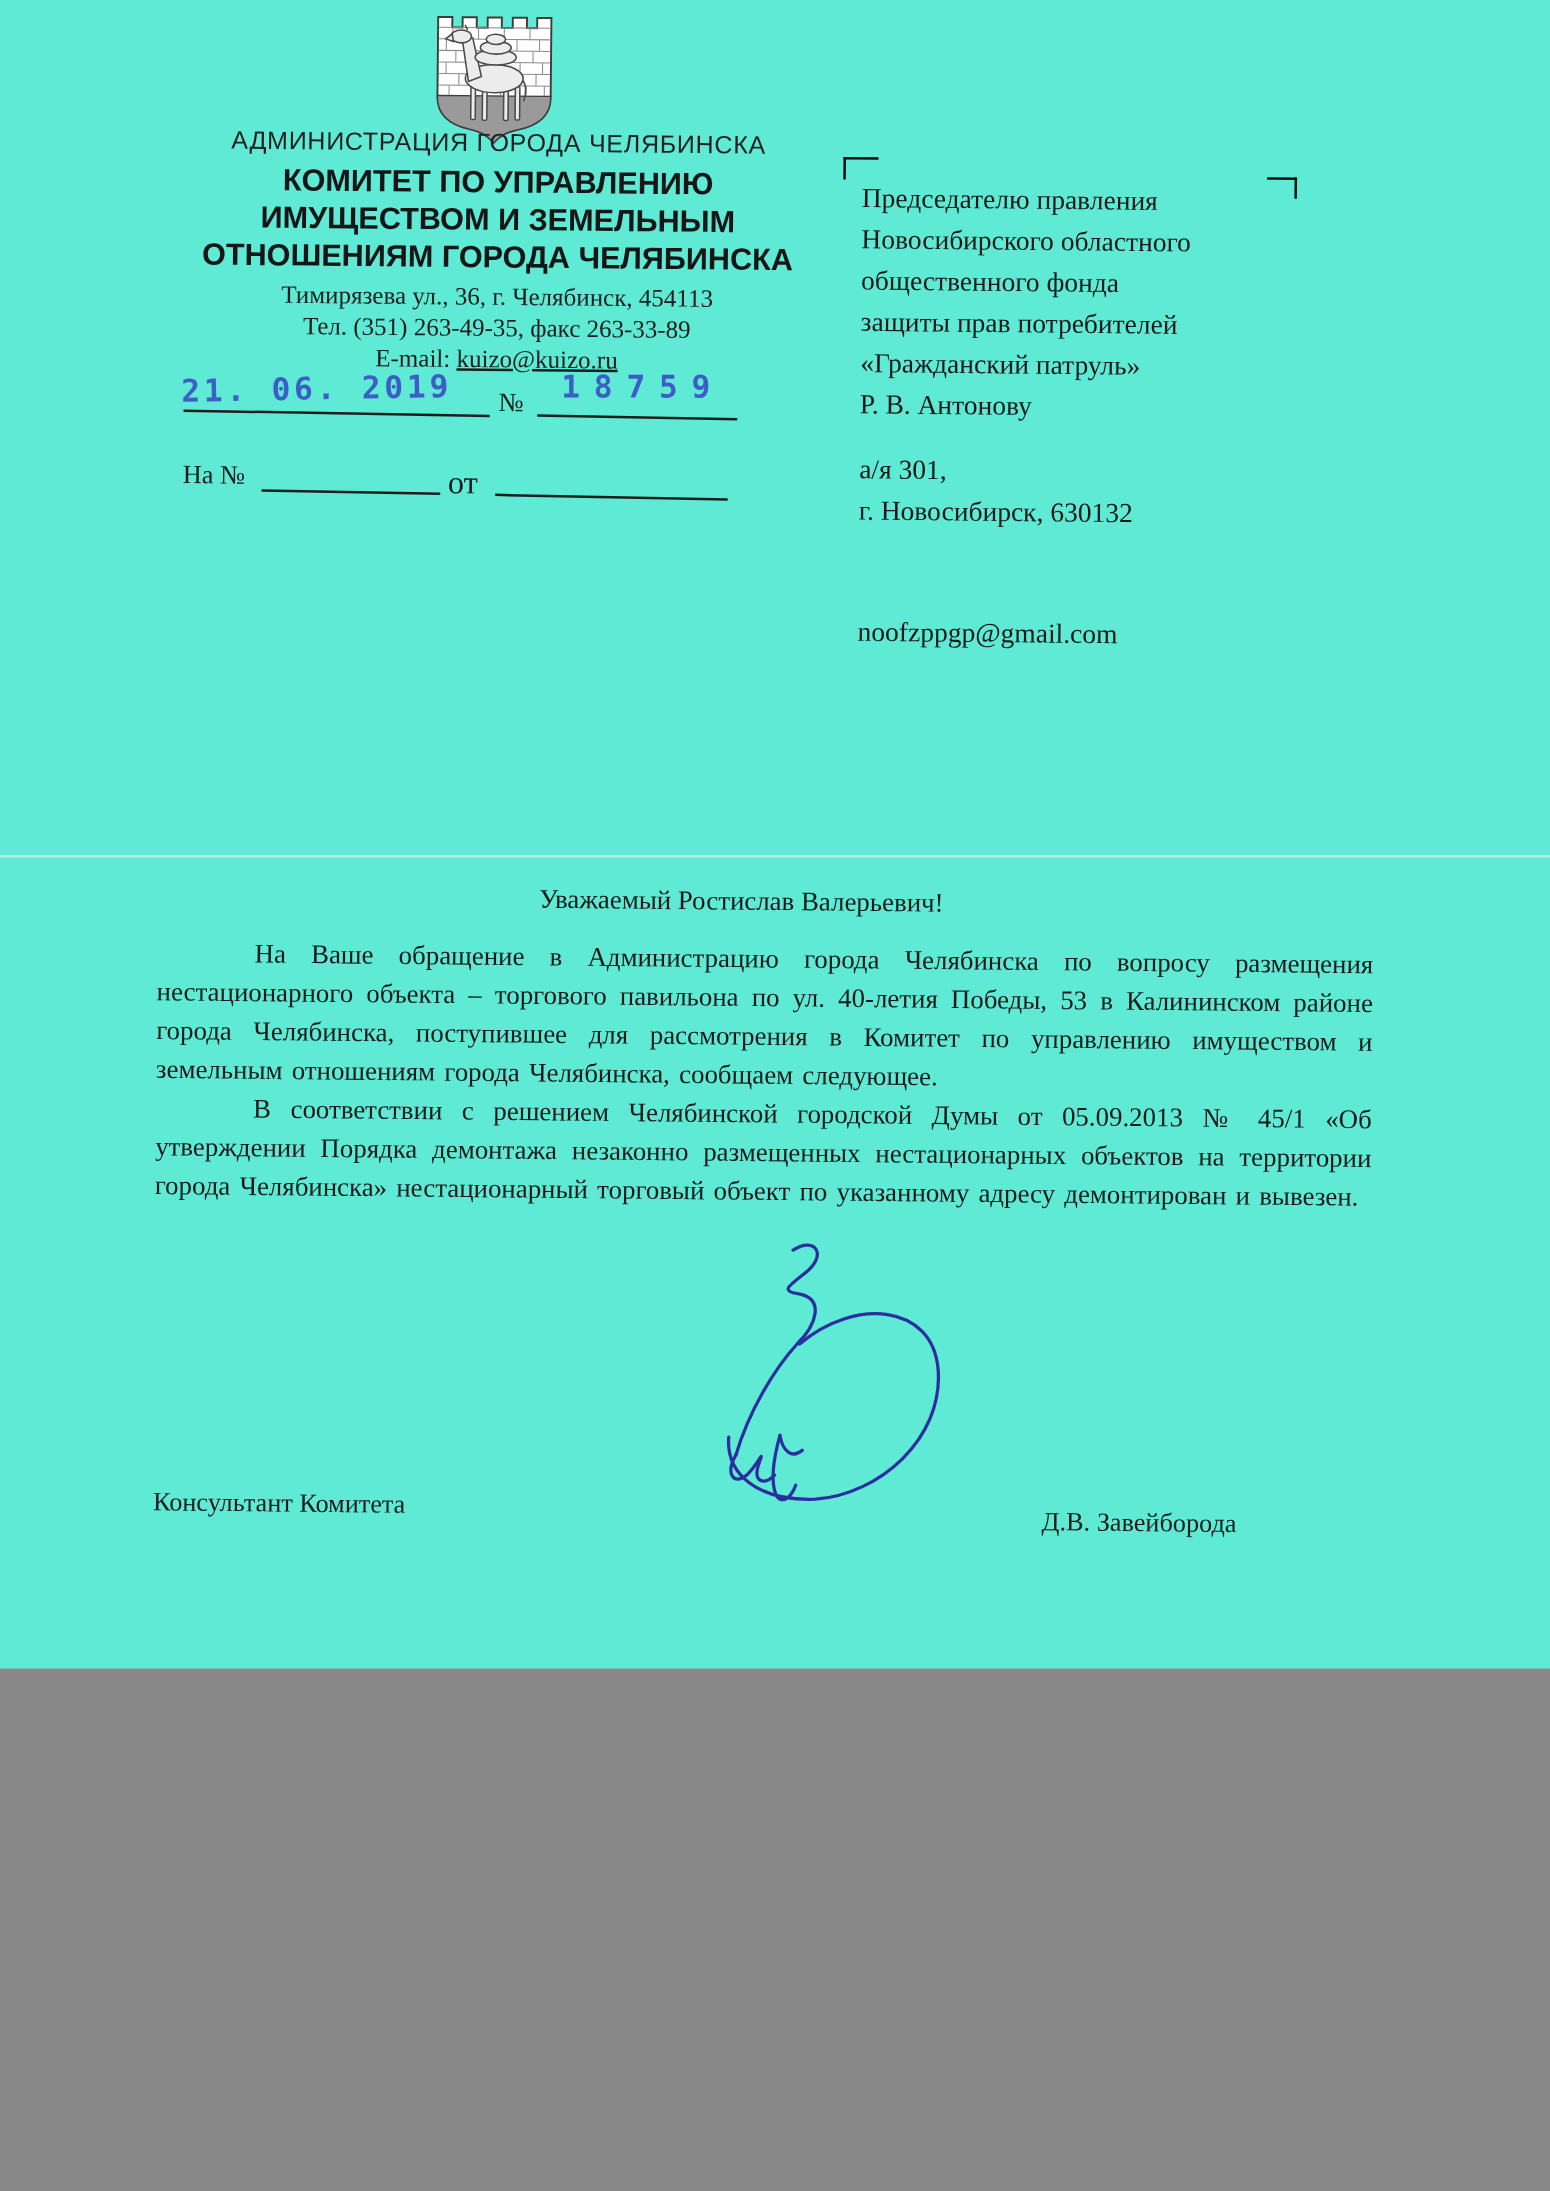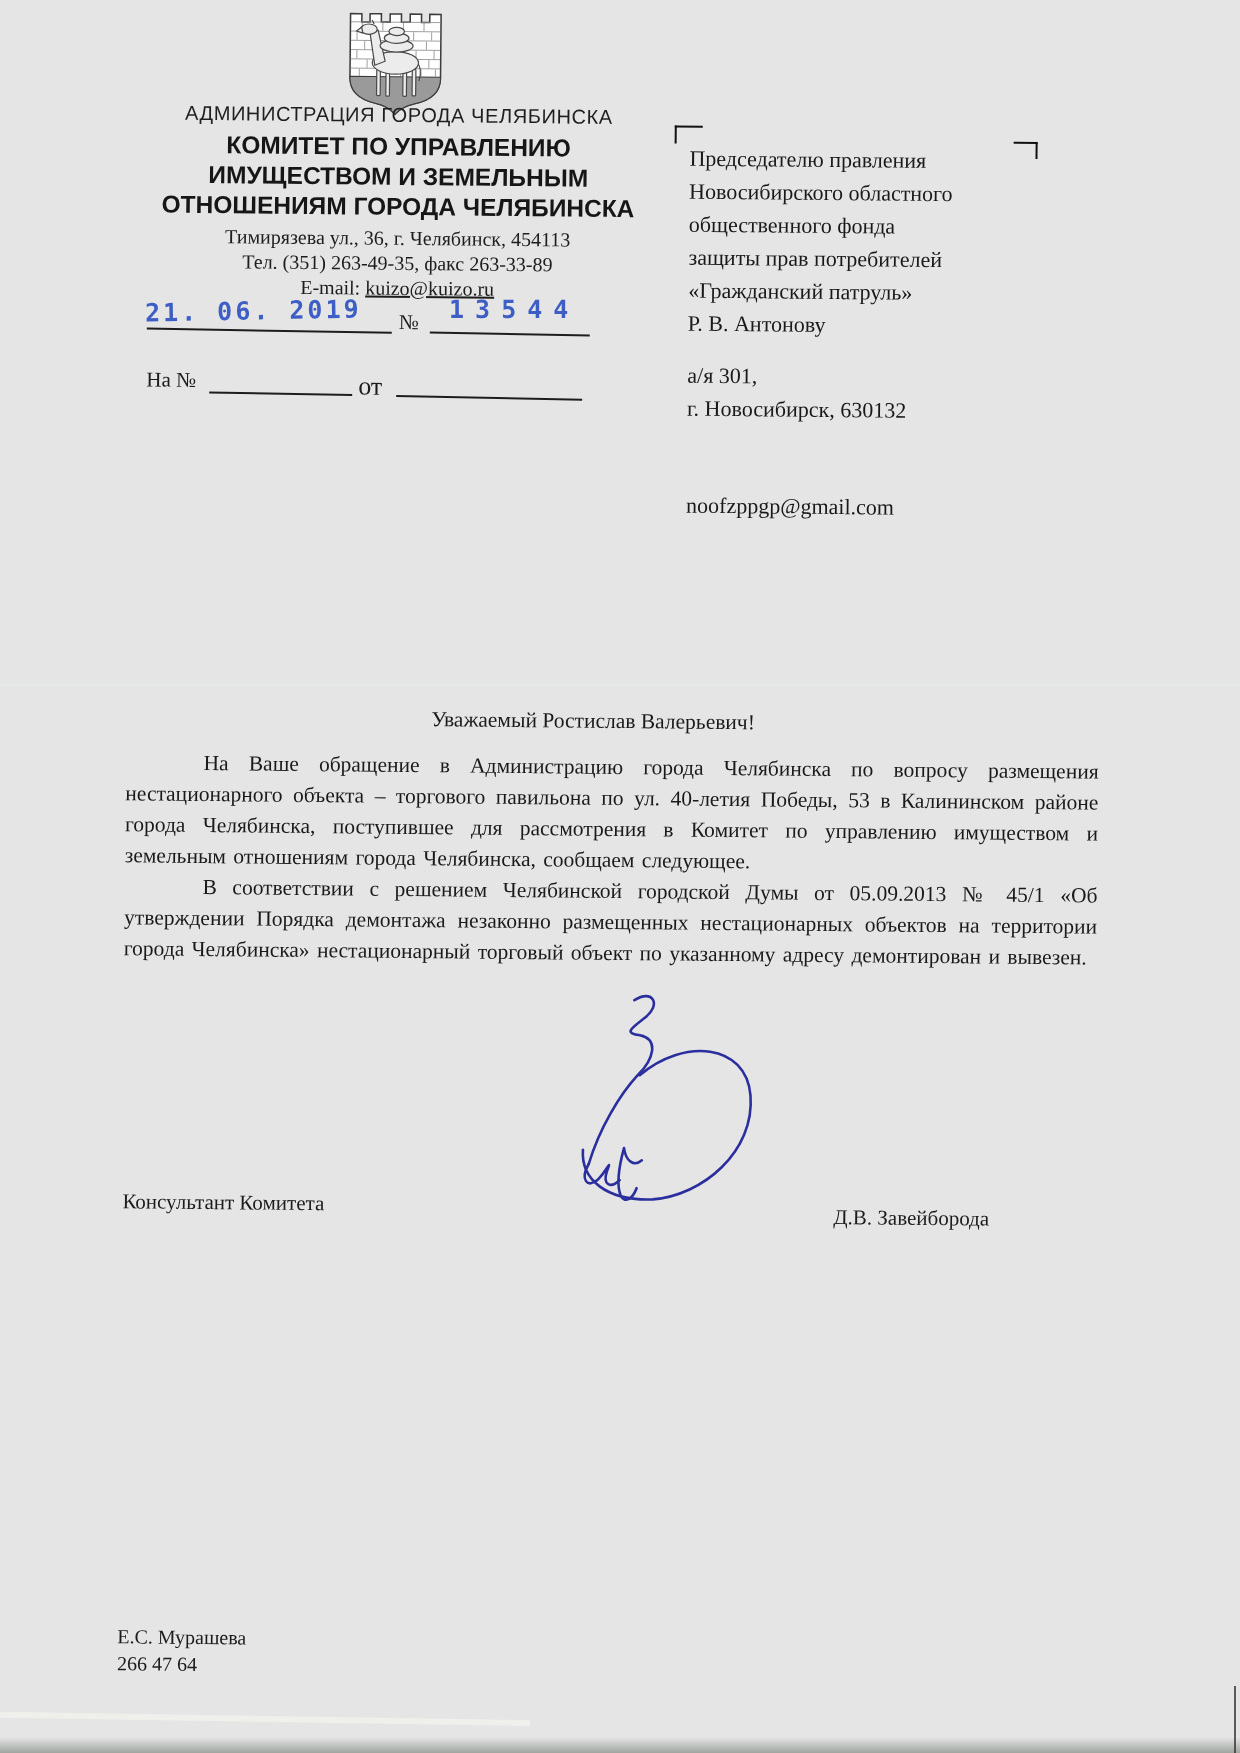--- a/index.html
+++ b/index.html
@@ -1,18 +1,18 @@
 <!DOCTYPE html>
 <html lang="ru"><head>
 <meta charset="utf-8">
 <style>
   html,body{margin:0;padding:0;background:#888;}
   #page{
-    position:relative;width:1240px;height:1753px;margin:0 auto;
-    background:#e5e5e5;overflow:hidden;
+    position:relative;width:1240px;height:1335px;margin:0 auto;
+    background:#5eead4;overflow:hidden;
     font-family:"Liberation Serif",serif;color:#1c1c1c;
   }
   #skew{position:absolute;left:0;top:0;width:1240px;height:1753px;
     transform:rotate(0.55deg);transform-origin:620px 0;}
   .abs{position:absolute;}
 
   
   .org-parent{left:130px;top:106px;width:540px;text-align:center;
     font-family:"Liberation Sans",sans-serif;font-size:20px;letter-spacing:.6px;color:#1f1f1f;}
   .org-name{left:110px;top:134px;width:580px;text-align:center;
@@ -107,21 +107,21 @@
       <div>ИМУЩЕСТВОМ И ЗЕМЕЛЬНЫМ</div>
       <div>ОТНОШЕНИЯМ ГОРОДА ЧЕЛЯБИНСКА</div>
     </div>
     <div class="abs lh-line addr">Тимирязева ул., 36, г. Челябинск, 454113</div>
     <div class="abs lh-line phone">Тел. (351) 263-49-35, факс 263-33-89</div>
     <div class="abs lh-line email-line"><span>E-mail: </span><span class="u">kuizo@kuizo.ru</span></div>
 
     <div class="abs stamp date-stamp">21. 06. 2019</div>
     <div class="abs rule rule1"></div>
     <div class="abs num-label">№</div>
-    <div class="abs stamp num-stamp">13544</div>
+    <div class="abs stamp num-stamp">18759</div>
     <div class="abs rule rule2"></div>
     <div class="abs reply-label">На №</div>
     <div class="abs rule rule3"></div>
     <div class="abs from-label">от</div>
     <div class="abs rule rule4"></div>
 
     <div class="abs corner-l"></div>
     <div class="abs corner-r"></div>
     <div class="abs recipient">
       <div>Председателю правления</div>

